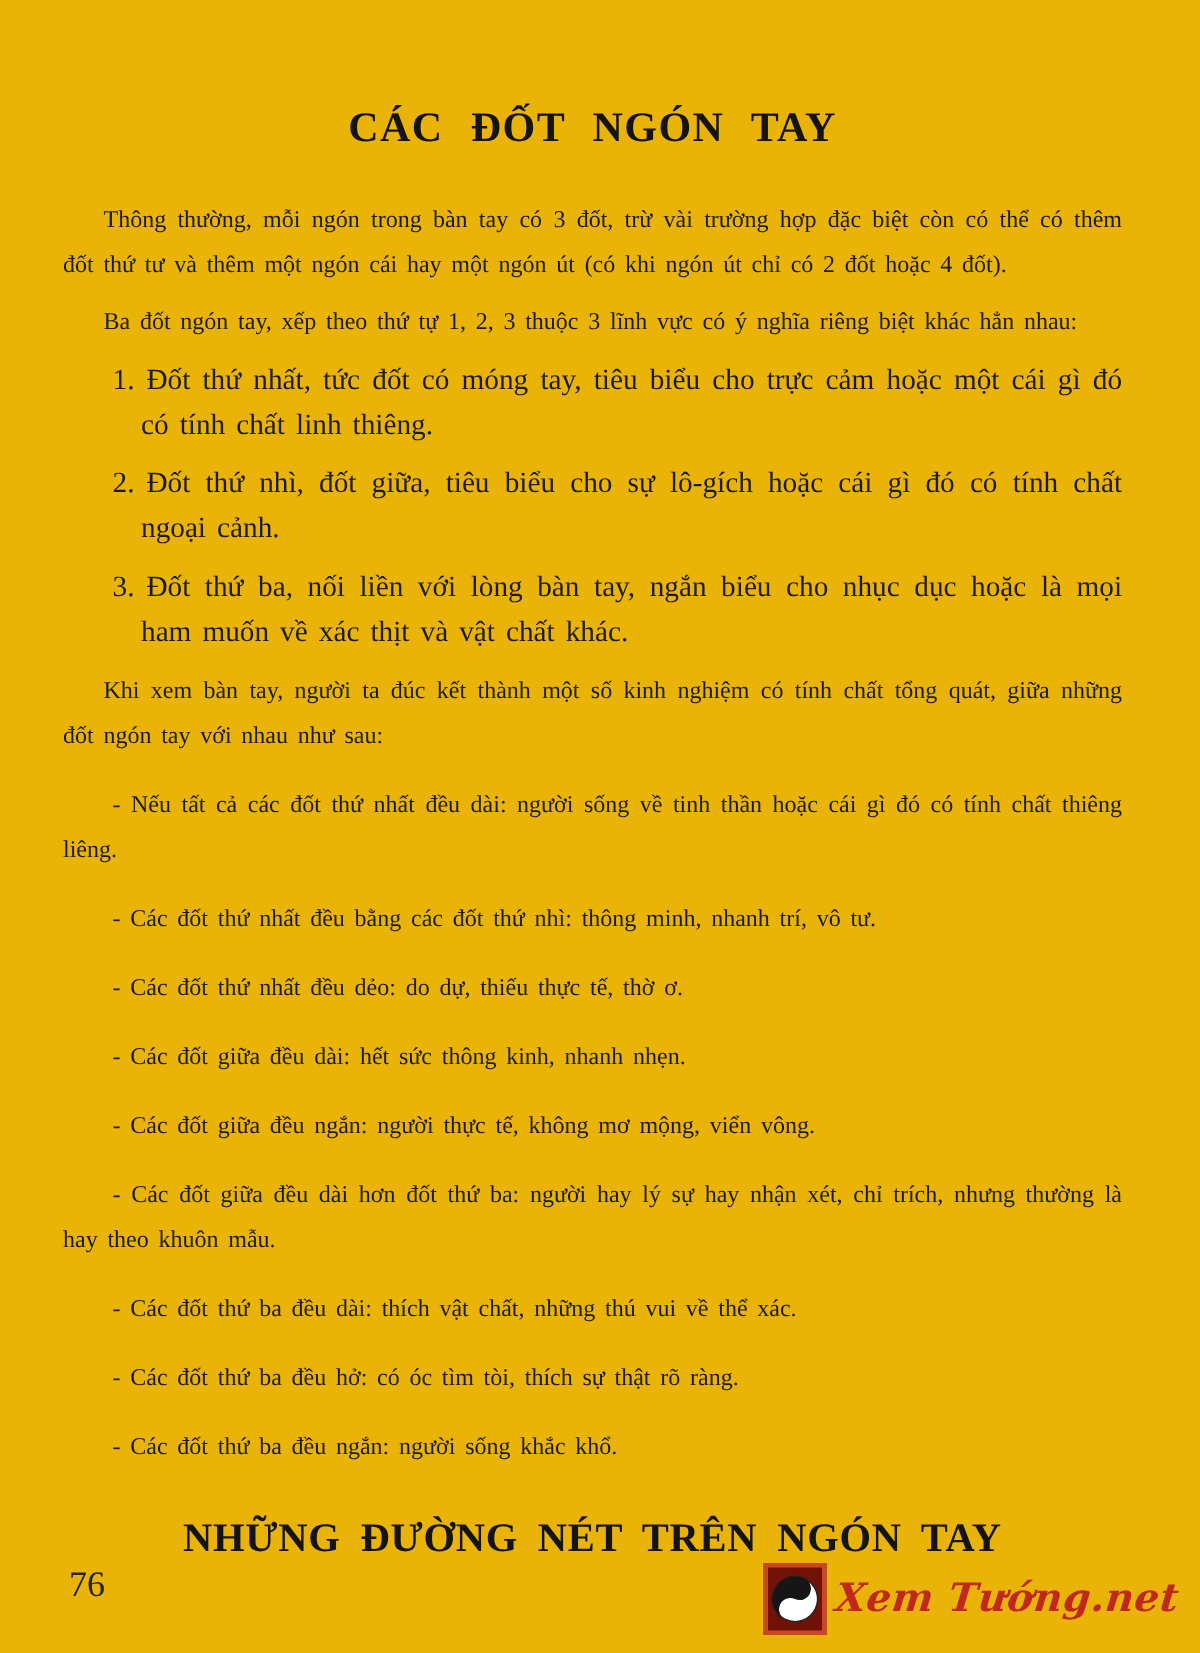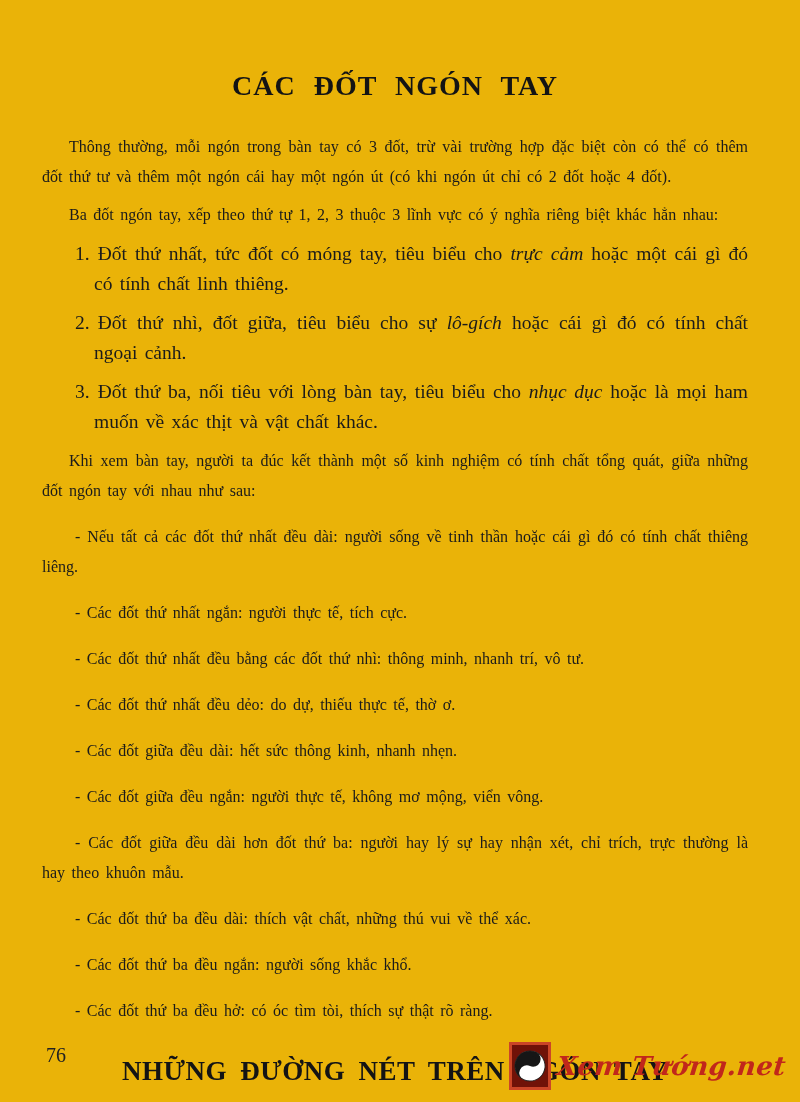--- a/index.html
+++ b/index.html
@@ -66,27 +66,26 @@
     text-align: justify;
     word-spacing: 2.5px;
     padding-left: 52px;
     text-indent: -19px;
     margin: 9px 0;
   }
   ol.numbered li .marker {
     padding-right: 8px;
   }
   .em {
-    font-style: italic;
   }
   .page-number {
     position: absolute;
     left: 46px;
     top: 1044px;
-    font-size: 20px;
+    font-size: 24px;
     color: #222;
   }
   .watermark {
     position: absolute;
     right: 14px;
     top: 1042px;
     display: flex;
     align-items: center;
     gap: 6px;
     text-decoration: none;
@@ -122,35 +121,34 @@
 
     <h1 class="main-title">CÁC ĐỐT NGÓN TAY</h1>
 
     <p class="indent">Thông thường, mỗi ngón trong bàn tay có 3 đốt, trừ vài trường hợp đặc biệt còn có thể có thêm đốt thứ tư và thêm một ngón cái hay một ngón út (có khi ngón út chỉ có 2 đốt hoặc 4 đốt).</p>
 
     <p class="indent">Ba đốt ngón tay, xếp theo thứ tự 1, 2, 3 thuộc 3 lĩnh vực có ý nghĩa riêng biệt khác hẳn nhau:</p>
 
     <ol class="numbered">
       <li><span class="marker">1.</span><span>Đốt thứ nhất, tức đốt có móng tay, tiêu biểu cho</span> <span class="em">trực cảm</span> <span>hoặc một cái gì đó có tính chất linh thiêng.</span></li>
       <li><span class="marker">2.</span><span>Đốt thứ nhì, đốt giữa, tiêu biểu cho sự</span> <span class="em">lô-gích</span> <span>hoặc cái gì đó có tính chất ngoại cảnh.</span></li>
-      <li><span class="marker">3.</span><span>Đốt thứ ba, nối tiêu với lòng bàn tay, tiêu biểu cho</span> <span class="em">nhục dục</span> <span>hoặc là mọi ham muốn về xác thịt và vật chất khác.</span></li>
+      <li><span class="marker">3.</span><span>Đốt thứ ba, nối liền với lòng bàn tay, ngắn biểu cho</span> <span class="em">nhục dục</span> <span>hoặc là mọi ham muốn về xác thịt và vật chất khác.</span></li>
     </ol>
 
     <p class="indent">Khi xem bàn tay, người ta đúc kết thành một số kinh nghiệm có tính chất tổng quát, giữa những đốt ngón tay với nhau như sau:</p>
 
     <p class="dash-item">- Nếu tất cả các đốt thứ nhất đều dài: người sống về tinh thần hoặc cái gì đó có tính chất thiêng liêng.</p>
-    <p class="dash-item">- Các đốt thứ nhất ngắn: người thực tế, tích cực.</p>
     <p class="dash-item">- Các đốt thứ nhất đều bằng các đốt thứ nhì: thông minh, nhanh trí, vô tư.</p>
     <p class="dash-item">- Các đốt thứ nhất đều dẻo: do dự, thiếu thực tế, thờ ơ.</p>
     <p class="dash-item">- Các đốt giữa đều dài: hết sức thông kinh, nhanh nhẹn.</p>
     <p class="dash-item">- Các đốt giữa đều ngắn: người thực tế, không mơ mộng, viển vông.</p>
-    <p class="dash-item">- Các đốt giữa đều dài hơn đốt thứ ba: người hay lý sự hay nhận xét, chỉ trích, trực thường là hay theo khuôn mẫu.</p>
+    <p class="dash-item">- Các đốt giữa đều dài hơn đốt thứ ba: người hay lý sự hay nhận xét, chỉ trích, nhưng thường là hay theo khuôn mẫu.</p>
     <p class="dash-item">- Các đốt thứ ba đều dài: thích vật chất, những thú vui về thể xác.</p>
+    <p class="dash-item">- Các đốt thứ ba đều hở: có óc tìm tòi, thích sự thật rõ ràng.</p>
     <p class="dash-item">- Các đốt thứ ba đều ngắn: người sống khắc khổ.</p>
-    <p class="dash-item">- Các đốt thứ ba đều hở: có óc tìm tòi, thích sự thật rõ ràng.</p>
 
     <h2 class="section-title">NHỮNG ĐƯỜNG NÉT TRÊN NGÓN TAY</h2>
 
   </div>
 
   <div class="page-number">76</div>
 
   <a class="watermark">
     <span class="wm-frame" style="border-color: rgb(203, 69, 39); background: rgb(112, 18, 8);">
       <svg viewBox="0 0 100 100" width="32" height="32" aria-hidden="true">

